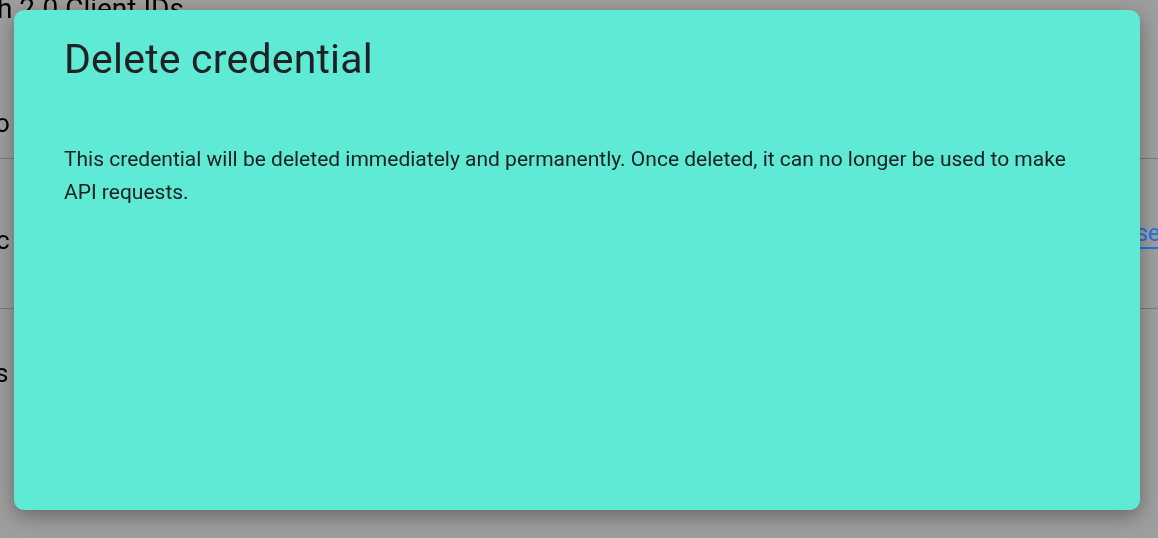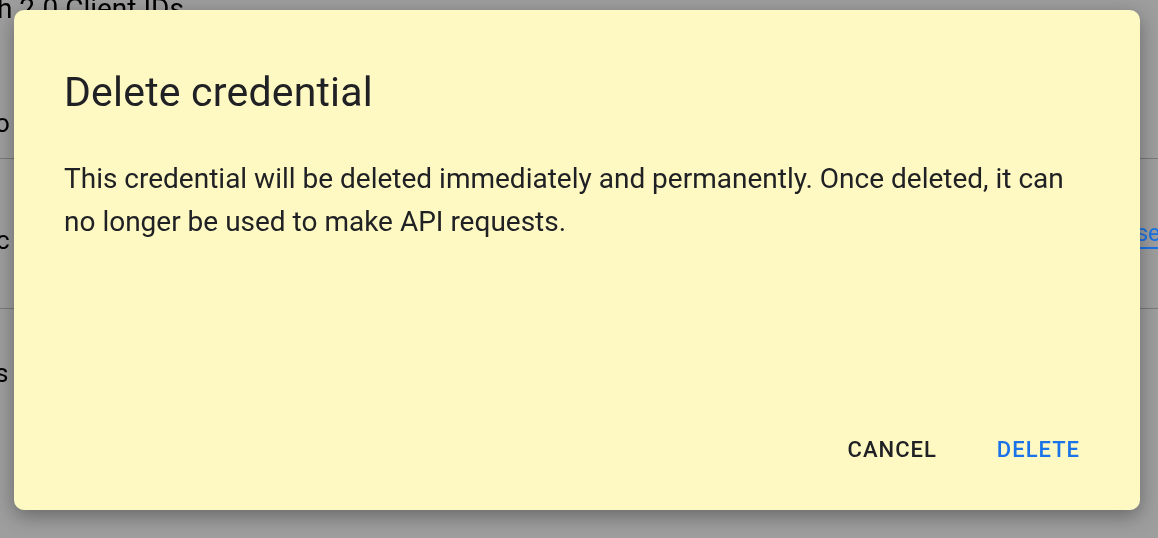--- a/index.html
+++ b/index.html
@@ -64,37 +64,37 @@
       top: 358px;
       font-size: 26px;
       color: #000;
     }
     .dialog {
       position: absolute;
       top: 10px;
       left: 14px;
       right: 18px;
       bottom: 28px;
-      background: #fef9c3;
+      background: #5eead4;
       border-radius: 10px;
       box-shadow: 0 6px 20px rgba(0,0,0,0.35);
-      padding: 60px 50px 30px 50px;
+      padding: 27px 50px 30px 50px;
       display: flex;
       flex-direction: column;
     }
     .dialog-title {
       font-size: 41px;
       font-weight: 400;
       color: #202124;
       letter-spacing: 0.2px;
       line-height: 1.1;
     }
     .dialog-body {
-      margin-top: 42px;
-      font-size: 28px;
+      margin-top: 61px;
+      font-size: 21px;
       color: #202124;
       line-height: 1.55;
       font-weight: 400;
     }
     .dialog-body p + p {
       margin-top: 34px;
     }
     .dialog-actions {
       margin-top: auto;
       display: flex;
@@ -132,17 +132,13 @@
   <div class="bg-link">ser</div>
   <div class="bg-row r2"></div>
   <div class="bg-char-s">s</div>
 </div>
 
 <div class="dialog" role="dialog">
   <h1 class="dialog-title">Delete credential</h1>
   <div class="dialog-body">
     <p>This credential will be deleted immediately and permanently. Once deleted, it can no longer be used to make API requests.</p>
   </div>
-  <div class="dialog-actions">
-    <button class="btn btn-cancel">CANCEL</button>
-    <button class="btn btn-delete">DELETE</button>
-  </div>
 </div>
 
 </body></html>

